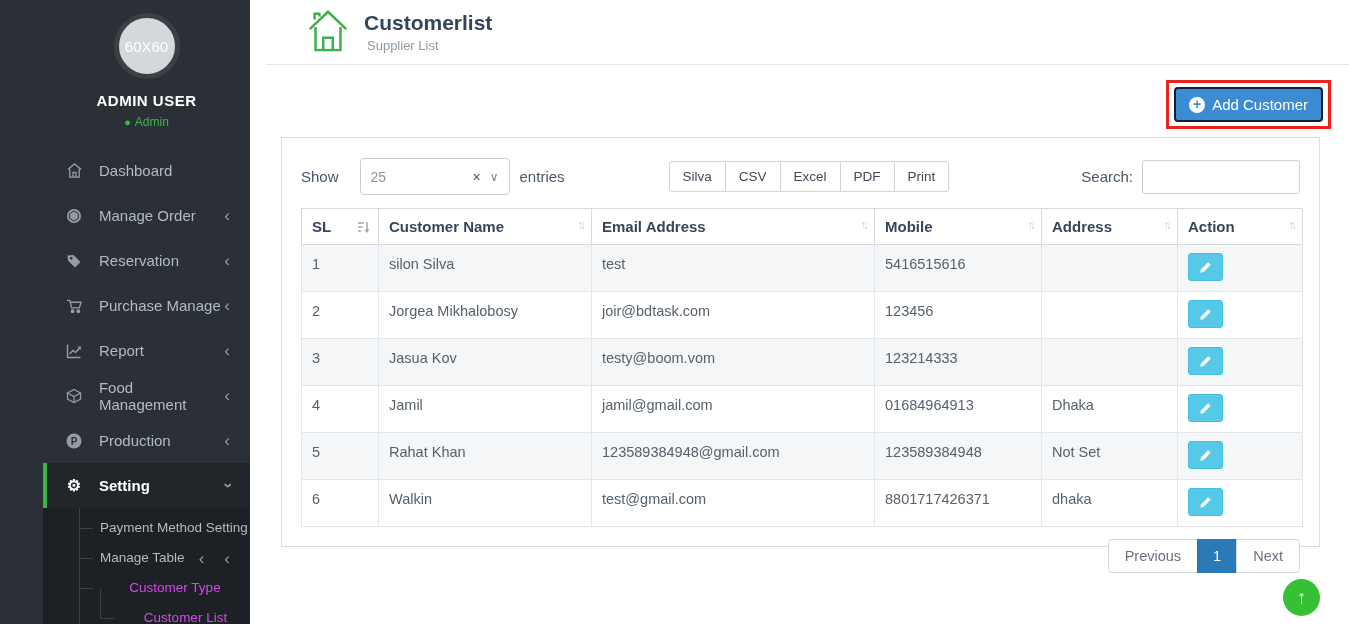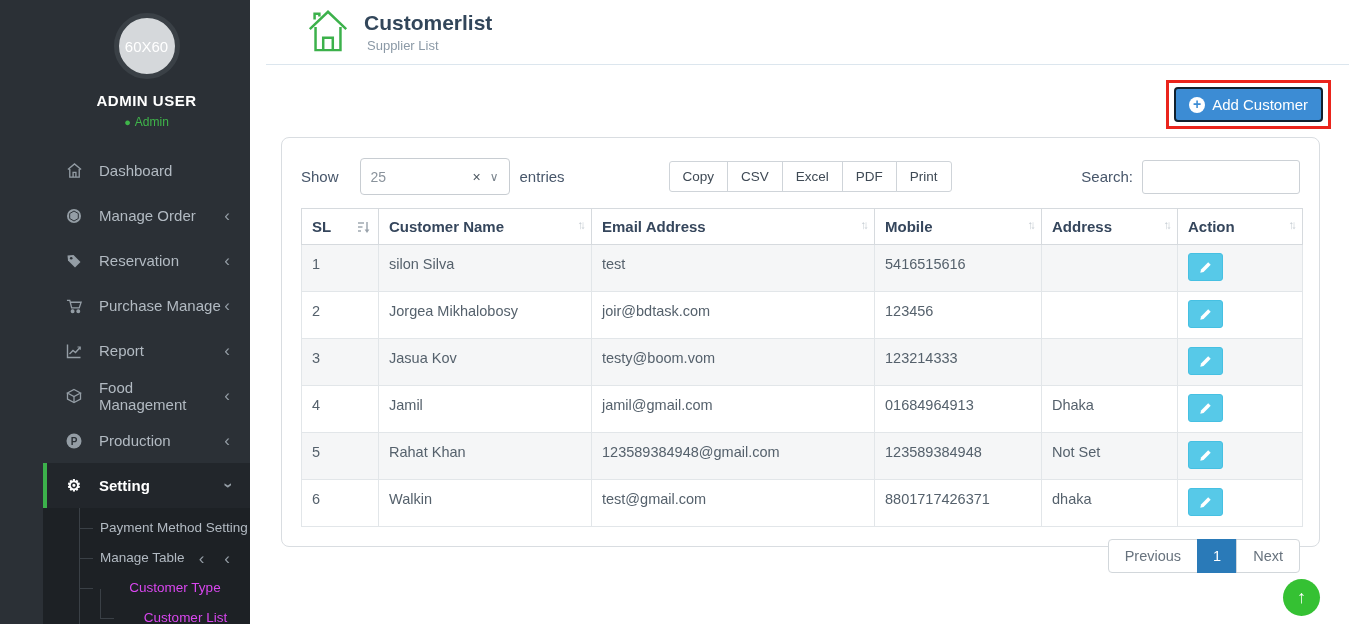--- a/index.html
+++ b/index.html
@@ -48,21 +48,21 @@
 
   .annotation { position:absolute; top:15px; right:18px; border:3px solid #ea241c; padding:4px 5px; }
   .add-btn { display:flex; align-items:center; gap:7px; background:#3c8cd4; color:#fff; font-size:15px;
              padding:7px 13px; border:2px solid #10202e; border-radius:4px; cursor:pointer;
              font-family:"Liberation Sans", sans-serif; }
   .plus-icon { width:16px; height:16px; border-radius:50%; background:#fff; color:#3c8cd4;
                font-size:14px; font-weight:bold; display:flex; align-items:center; justify-content:center;
                line-height:1; padding-bottom:1px; }
 
   .card { position:absolute; left:31px; right:29px; top:72px; height:410px; background:#fff;
-          border:1px solid #d9dde1; border-radius:8px; padding:20px 19px; }
+          border:1px solid #d9dde1; border-radius:0; padding:20px 19px; }
 
   .controls { display:flex; align-items:center; margin-bottom:13px; }
   .show-label, .entries-label, .search-label { font-size:15px; color:#47566a; }
   .select-box { width:150px; height:37px; border:1px solid #c8cdd2; border-radius:4px; margin-left:21px;
                 display:flex; align-items:center; padding:0 10px; color:#8a939c; font-size:14px; cursor:pointer; }
   .select-box .clear-x { margin-left:auto; color:#4c5760; font-size:14px; }
   .select-box .caret { margin-left:9px; color:#7b858e; font-size:12px; }
   .entries-label { margin-left:10px; }
   .export-group { display:flex; margin-left:104px; }
   .export-btn { border:1px solid #cfd4d9; background:#fff; padding:7px 13px; font-size:13.5px;
@@ -238,21 +238,21 @@
     <div class="card">
       <div class="controls">
         <span class="show-label">Show</span>
         <div class="select-box">
           <span>25</span>
           <span class="clear-x">×</span>
           <span class="caret">∨</span>
         </div>
         <span class="entries-label">entries</span>
         <div class="export-group">
-            <button class="export-btn">Copy</button>
+            <button class="export-btn">Silva</button>
             <button class="export-btn">CSV</button>
             <button class="export-btn">Excel</button>
             <button class="export-btn">PDF</button>
             <button class="export-btn">Print</button>
           </div>
         <div class="search-wrap">
           <span class="search-label">Search:</span>
           <input class="search-input" type="text" value="" style="">
         </div>
       </div>

